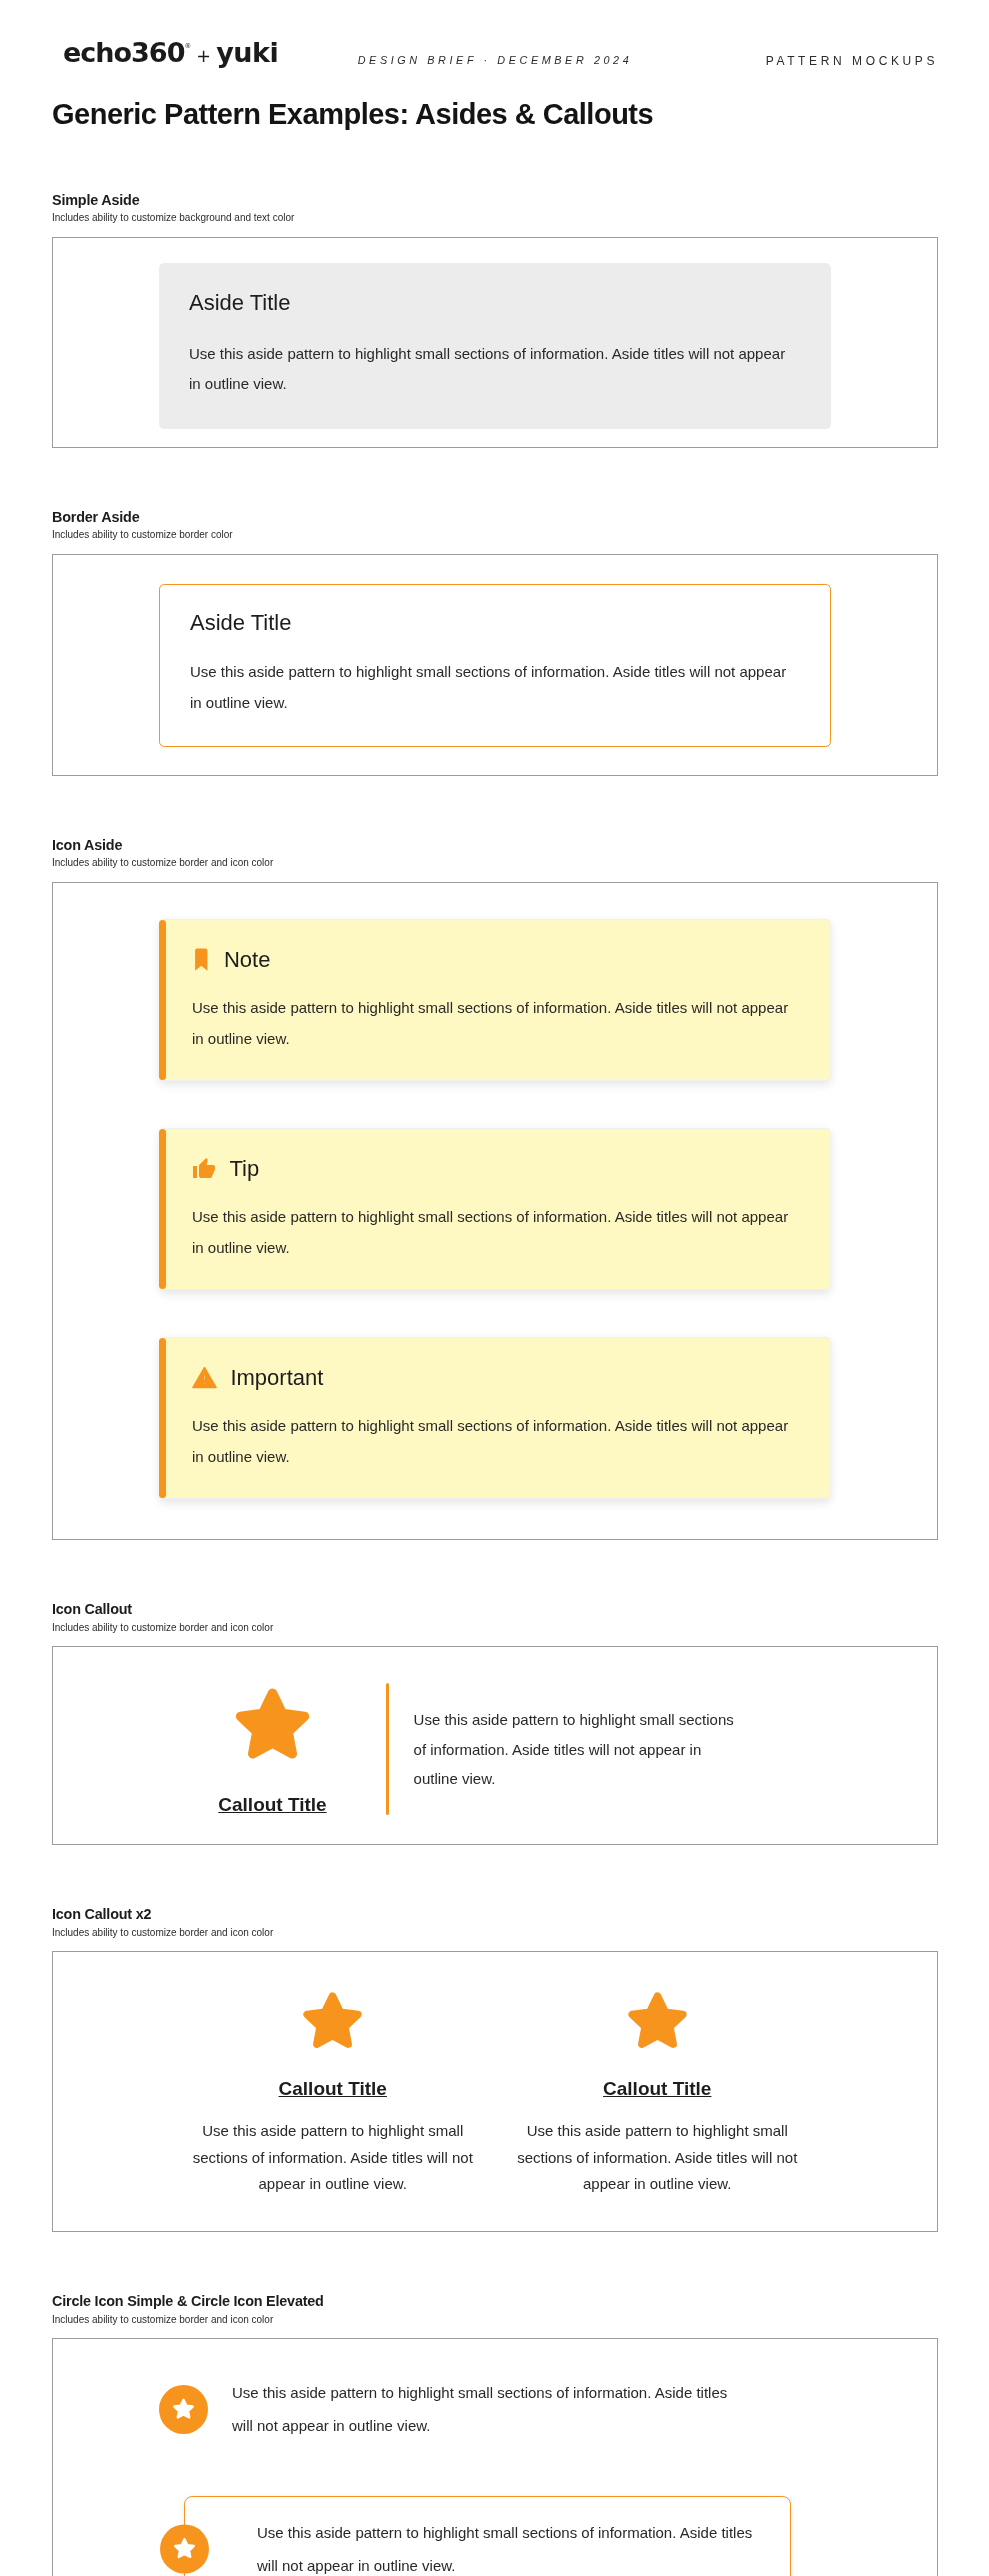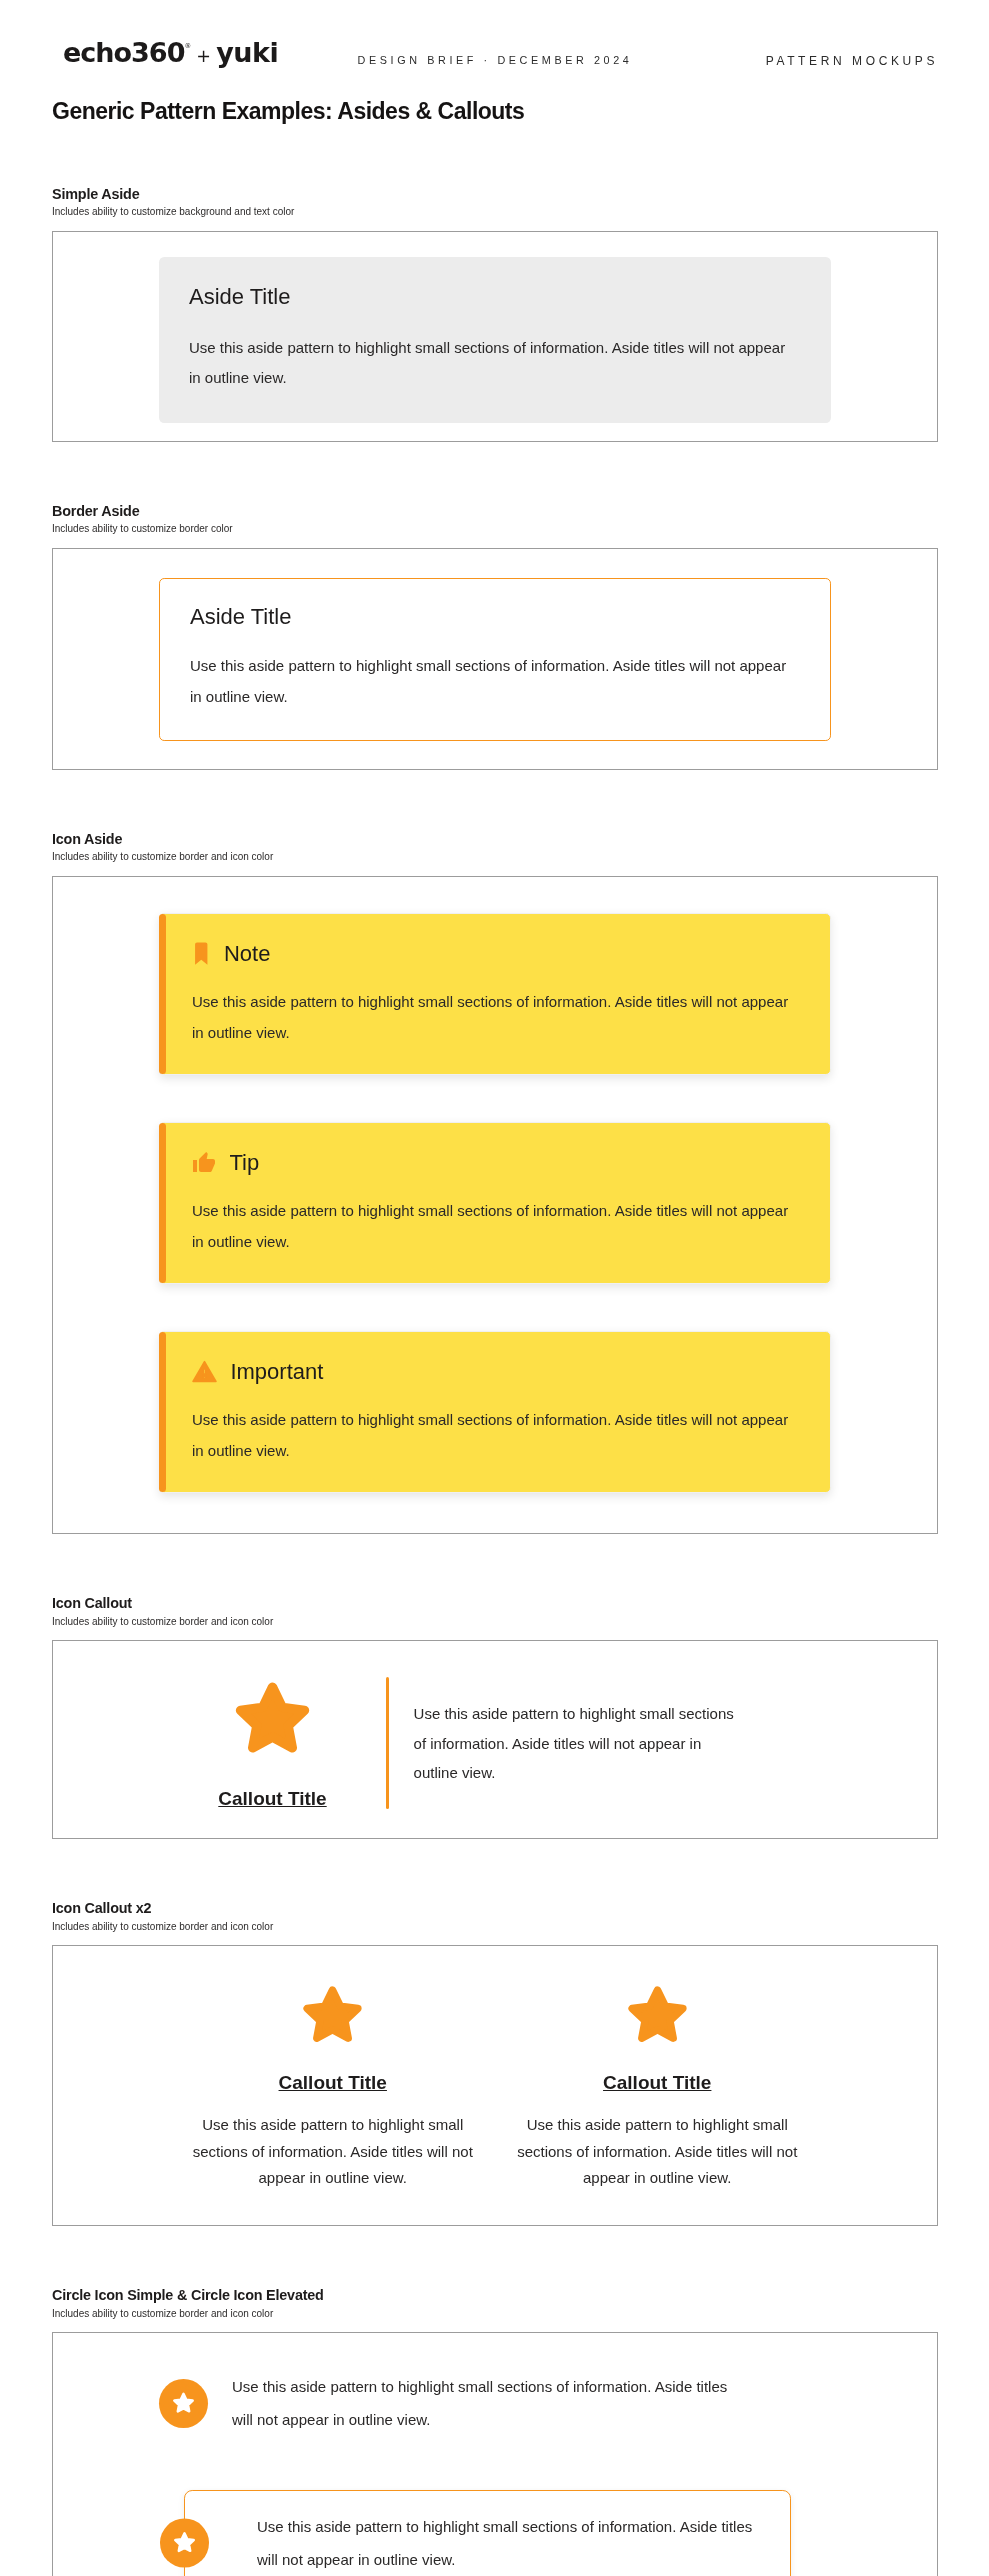--- a/index.html
+++ b/index.html
@@ -10,25 +10,25 @@
     color:#231f20;
   }
   .content { margin:0 52px; width:886px; }
 
   
   .header { position:relative; padding-top:41px; height:77px; }
   .logo { position:absolute; left:11px; top:37px; font-family:"DejaVu Sans", sans-serif; font-weight:800; font-size:27px; letter-spacing:-1px; color:#1c1a1a; white-space:nowrap; }
   .logo sup { font-size:6.7px; font-weight:400; vertical-align:14.4px; letter-spacing:0; }
   .logo .plus { font-size:17.5px; font-weight:400; margin:0 5.2px; letter-spacing:0; }
   .logo .yuki { letter-spacing:-0.5px; }
-  .header-center { position:absolute; left:50%; transform:translateX(-50%); top:54px; font-size:10.8px; letter-spacing:3.6px; color:#2b2b2b; white-space:nowrap; }
+  .header-center { position:absolute; left:50%; transform:translateX(-50%); top:54px; font-size:10.8px; letter-spacing:3.6px; color:#2b2b2b; white-space:nowrap;font-style:italic; }
   .header-right { position:absolute; right:0; top:54px; font-size:12px; letter-spacing:3.6px; color:#2b2b2b; white-space:nowrap; }
 
   
-  .page-title { margin-top:20.6px; font-size:23px; font-weight:800; letter-spacing:-0.5px; color:#151313; }
+  .page-title { margin-top:20.6px; font-size:29px; font-weight:800; letter-spacing:-0.5px; color:#151313; }
 
   
   .section-label { margin-top:61px; font-size:14.4px; font-weight:700; letter-spacing:-0.2px; color:#1e1c1c; }
   .section-sublabel { margin-top:4.6px; font-size:10px; font-weight:400; color:#2d2b2b; }
 
   
   .box { margin-top:13.4px; border:1px solid #9c9c9c; background:#fff; }
   .box-inner { margin:0 106px; }
 
   
@@ -40,21 +40,21 @@
   .aside-simple { background:#ececec; border-radius:5.2px; padding:27px 30px 29px; }
   .aside-simple .aside-body { margin-top:23px; }
 
   
   .box-border { padding:29px 0 28px; }
   .aside-border { background:#fff; border:1.5px solid #f7941d; border-radius:5.2px; padding:25px 30px 27px; }
   .aside-border .aside-body { margin-top:21.6px; }
 
   
   .box-icon { padding:36px 0 40px; }
-  .icon-aside { position:relative; background:#fde047; border:0.5px solid #f0f0f0; border-radius:5.2px;
+  .icon-aside { position:relative; background:#fef9c3; border:0.5px solid #f0f0f0; border-radius:5.2px;
     box-shadow:0 3.1px 9.3px rgba(0,0,0,0.10); padding:27px 31px 25px 32px; margin-bottom:47px; }
   .icon-aside:last-child { margin-bottom:0; }
   .icon-aside .bar { position:absolute; left:-1px; top:0; bottom:0; width:6.7px; background:#f7941d; border-radius:4.1px; }
   .icon-aside-head { display:flex; align-items:center; gap:13.4px; }
   .icon-aside .aside-body { margin-top:20.6px; }
 
   
   .box-callout { padding:36px 0 28px; }
   .callout-row { display:flex; align-items:center; }
   .callout-star-col { width:227px; display:flex; flex-direction:column; align-items:center; }

